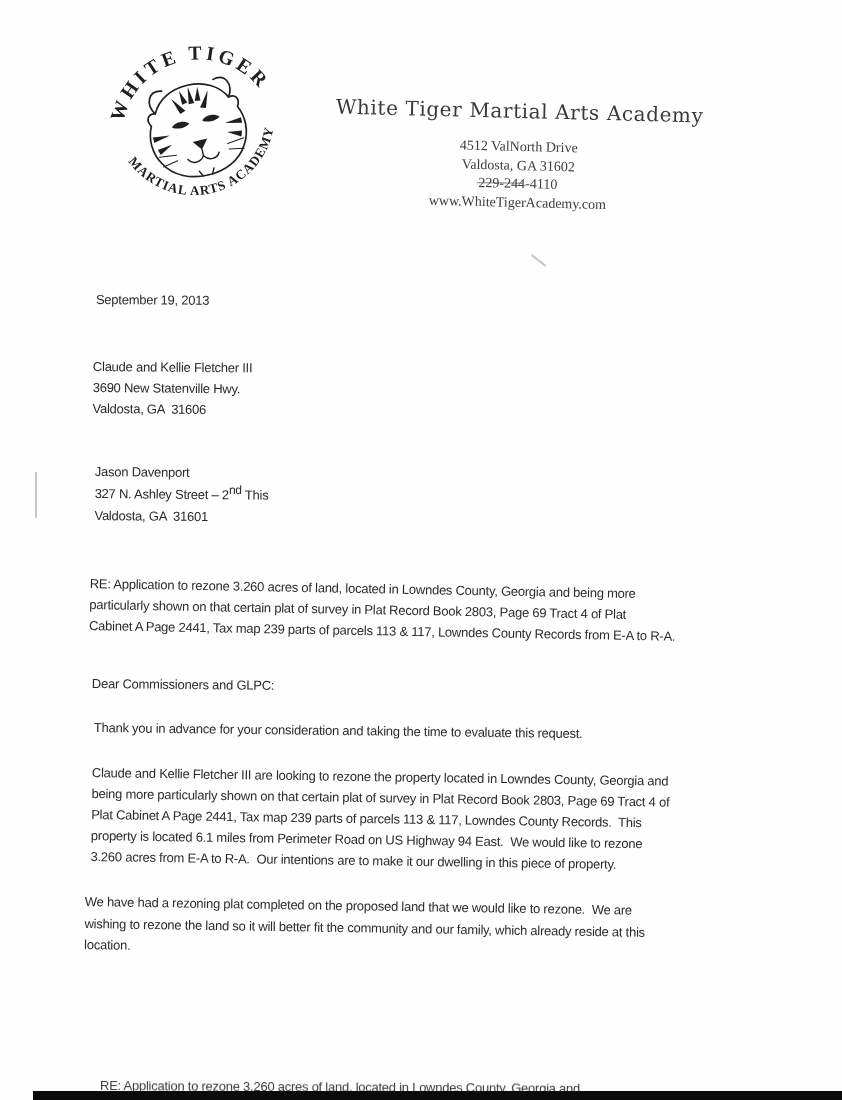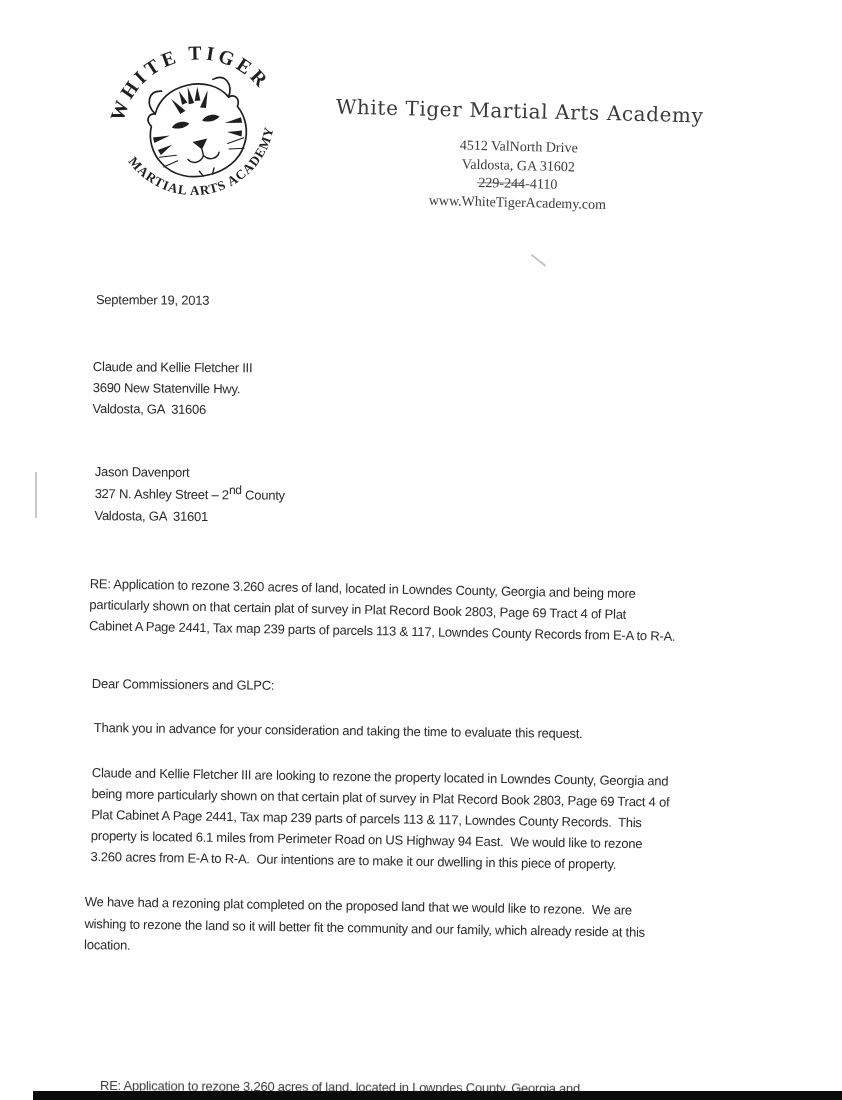--- a/index.html
+++ b/index.html
@@ -124,21 +124,21 @@
   <div class="abs body-text date-block">September 19, 2013</div>
 
   <div class="abs body-text recipient1">
     <div class="line">Claude and Kellie Fletcher III</div>
     <div class="line">3690 New Statenville Hwy.</div>
     <div class="line">Valdosta, GA  31606</div>
   </div>
 
   <div class="abs body-text recipient2">
     <div class="line">Jason Davenport</div>
-    <div class="line"><span>327 N. Ashley Street – 2</span><sup class="ord">nd</sup><span> County</span></div>
+    <div class="line"><span>327 N. Ashley Street – 2</span><sup class="ord">nd</sup><span> This</span></div>
     <div class="line">Valdosta, GA  31601</div>
   </div>
 
   <div class="abs body-text re-block">
     <div class="line">RE: Application to rezone 3.260 acres of land, located in Lowndes County, Georgia and being more</div>
     <div class="line">particularly shown on that certain plat of survey in Plat Record Book 2803, Page 69 Tract 4 of Plat</div>
     <div class="line">Cabinet A Page 2441, Tax map 239 parts of parcels 113 &amp; 117, Lowndes County Records from E-A to R-A.</div>
   </div>
 
   <div class="abs body-text salutation line">Dear Commissioners and GLPC:</div>

